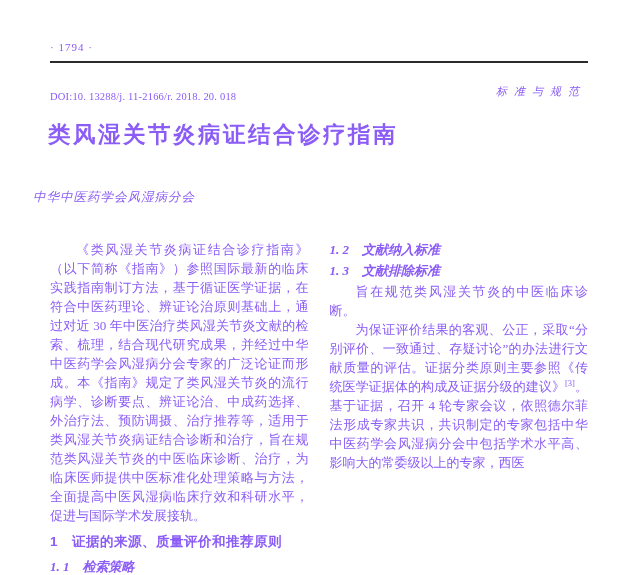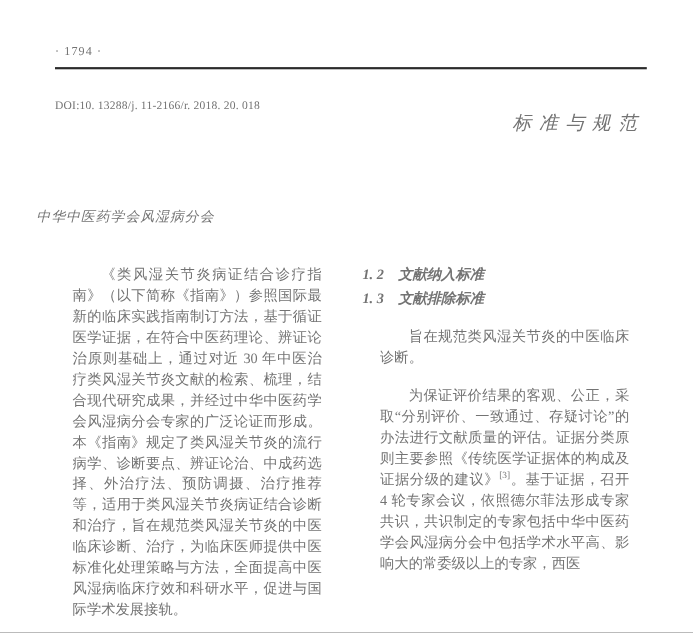--- a/index.html
+++ b/index.html
@@ -3,61 +3,61 @@
 <meta charset="utf-8">
 <style>
   * { margin:0; padding:0; box-sizing:border-box; }
   html,body { background:#888; }
   .page {
     width:630px; height:575px;
     position:relative;
     background:#ffffff;
     overflow:hidden;
     font-family:"Liberation Serif", serif;
-    color:#737373;
+    color:#8b5cf6;
   }
   .header-row {
     position:absolute; left:50px; top:41px; width:538px;
     display:flex; justify-content:space-between; align-items:baseline;
   }
   .page-num { font-size:11px; letter-spacing:1px; white-space:nowrap; }
   .journal-info { font-size:11px; white-space:nowrap; }
   .journal-name {
     font-family:"Liberation Sans", sans-serif;
     font-weight:bold; font-size:12.5px; margin-right:3px;
   }
   .header-rule {
     position:absolute; left:50px; top:61px; width:538px; height:2px;
     background:#2b2b2b;
   }
   .doi-line { position:absolute; left:50px; top:91px; font-size:10.5px; letter-spacing:0.2px; }
   .column-tag {
-    position:absolute; right:44px; top:100px;
-    font-size:17px; letter-spacing:7px; font-style:italic;
+    position:absolute; right:44px; top:84px;
+    font-size:11px; letter-spacing:7px; font-style:italic;
     white-space:nowrap;
   }
   .article-title {
     position:absolute; left:48px; top:119px;
     font-size:22.5px; font-weight:600; letter-spacing:2.5px;
     white-space:nowrap;
   }
   .article-author {
     position:absolute; left:33px; top:189px;
     font-size:12.5px; letter-spacing:1px; font-style:italic;
   }
   .body-columns {
     position:absolute; left:50px; top:240px; width:538px; height:335px;
     display:flex; gap:21px;
   }
   .col {
     flex:1; min-width:0;
     font-size:13px; line-height:19px;
     text-align:justify;
   }
-  .para { margin:16px; text-justify:inter-ideograph; }
+  .para { margin:0; text-justify:inter-ideograph; }
   .indent { text-indent:2em; }
   .sec-h1 {
     font-family:"Liberation Sans", sans-serif;
     font-size:13.5px; font-weight:bold; letter-spacing:0.5px;
     margin:7px 0 5px 0; line-height:20px;
   }
   .sec-h2 {
     font-size:13px; font-weight:bold; font-style:italic;
     margin:2px 0 2px 0; line-height:19px;
   }
@@ -72,20 +72,21 @@
   <div class="header-row">
     <span class="page-num">· 1794 ·</span>
   </div>
 
   <div class="header-rule"></div>
 
   <div class="doi-line">DOI:10. 13288/j. 11-2166/r. 2018. 20. 018</div>
 
   <div class="column-tag">标准与规范</div>
 
+  <h1 class="article-title">类风湿关节炎病证结合诊疗指南</h1>
 
   <div class="article-author">中华中医药学会风湿病分会</div>
 
   <div class="body-columns">
 
     <div class="col">
       <p class="para indent">《类风湿关节炎病证结合诊疗指南》（以下简称《指南》）参照国际最新的临床实践指南制订方法，基于循证医学证据，在符合中医药理论、辨证论治原则基础上，通过对近 30 年中医治疗类风湿关节炎文献的检索、梳理，结合现代研究成果，并经过中华中医药学会风湿病分会专家的广泛论证而形成。本《指南》规定了类风湿关节炎的流行病学、诊断要点、辨证论治、中成药选择、外治疗法、预防调摄、治疗推荐等，适用于类风湿关节炎病证结合诊断和治疗，旨在规范类风湿关节炎的中医临床诊断、治疗，为临床医师提供中医标准化处理策略与方法，全面提高中医风湿病临床疗效和科研水平，促进与国际学术发展接轨。</p>
       <h2 class="sec-h1">1　证据的来源、质量评价和推荐原则</h2>
       <h3 class="sec-h2">1. 1　检索策略</h3>
 

